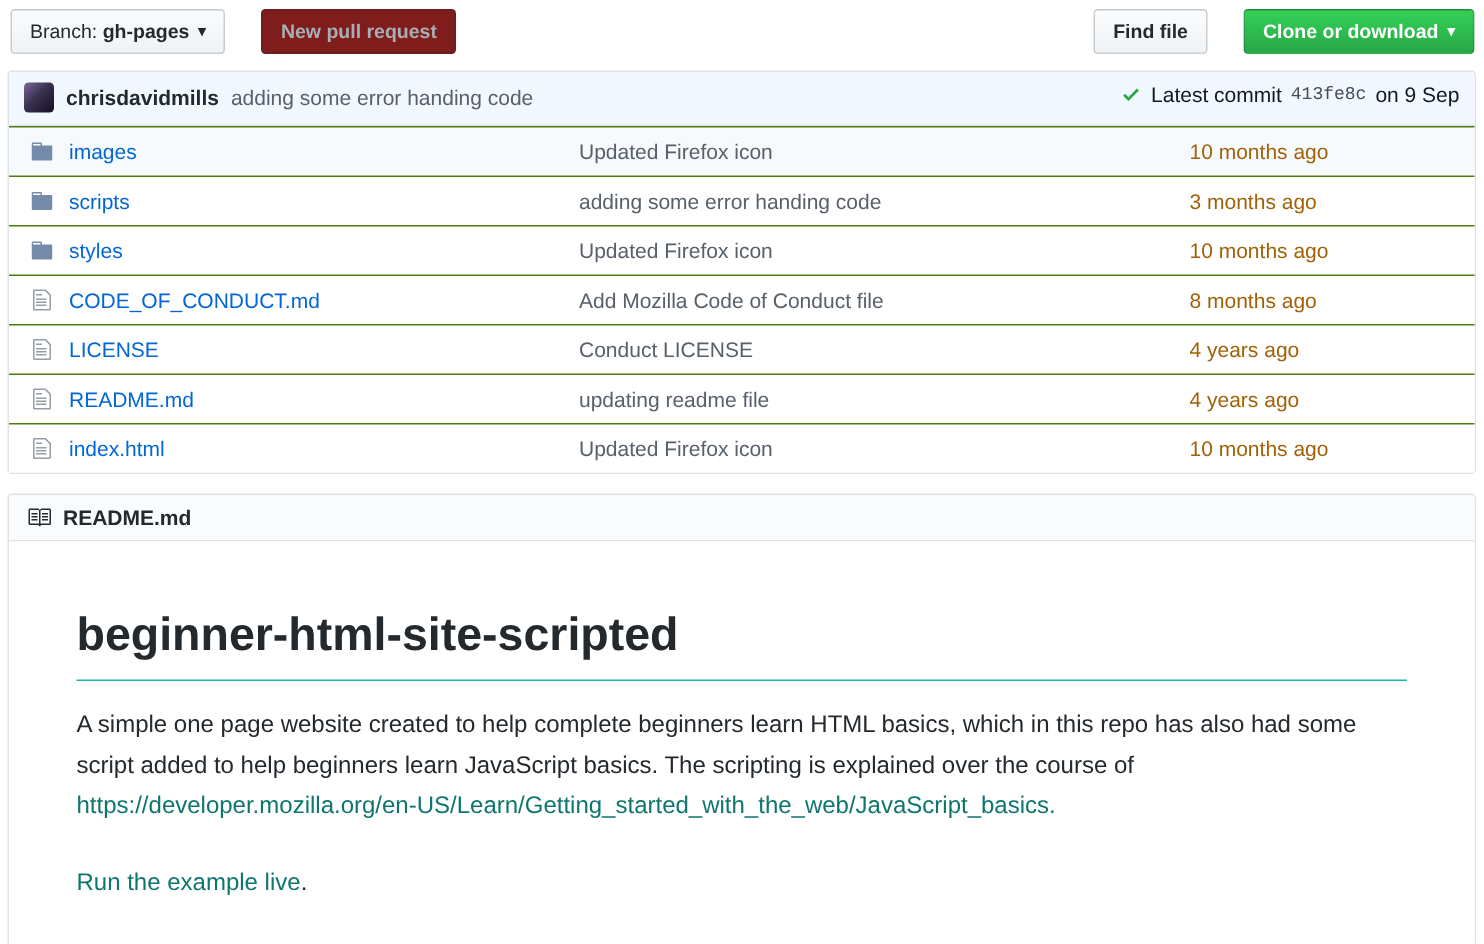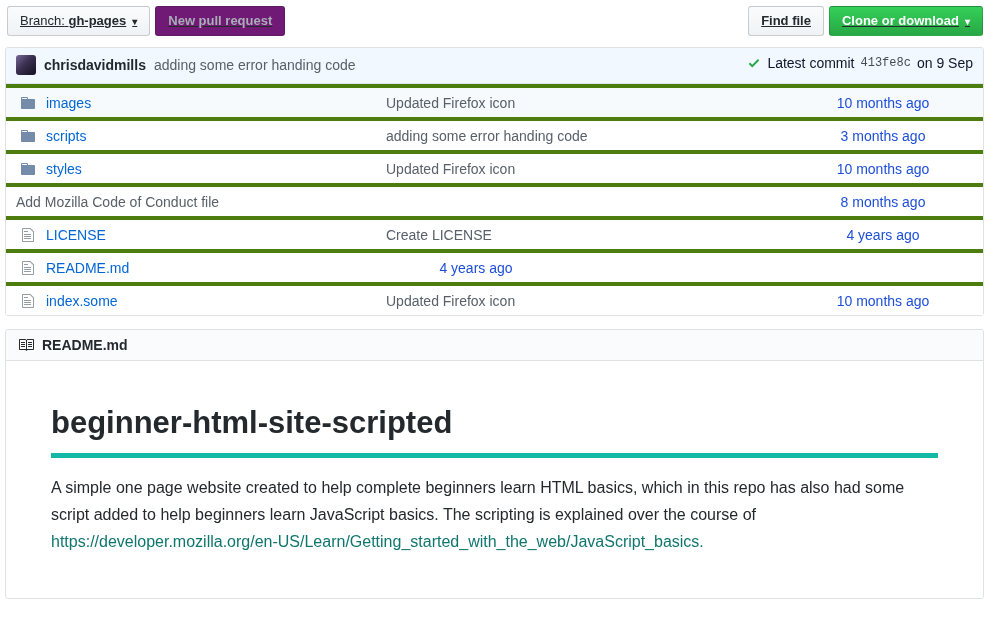--- a/index.html
+++ b/index.html
@@ -1,32 +1,32 @@
 <!DOCTYPE html>
 <html><head>
 <meta charset="utf-8">
 <style>
   * { margin: 0; padding: 0; box-sizing: border-box; }
   html, body { width: 989px; background: #ffffff; font-family: "Liberation Sans", sans-serif; color: #24292e; }
   .page { width: 989px; height: 629px; padding: 5px; position: relative; }
 
   
   .toolbar { display: flex; align-items: flex-start; justify-content: space-between; padding: 1px 1px 0 2px; height: 40px; }
-  .toolbar-left, .toolbar-right { display: flex; gap: 5px; text-decoration: underline; }
+  .toolbar-left, .toolbar-right { display: flex; gap: 24px; }
   .btn {
     display: inline-flex; align-items: center; gap: 6px;
     font-family: "Liberation Sans", sans-serif;
     font-size: 13px; font-weight: bold; line-height: 18px;
     padding: 5px 12px; border-radius: 3px; cursor: pointer;
     border: 1px solid rgba(27,31,35,0.2);
     background: linear-gradient(#fafbfc, #eff3f6);
     color: #24292e;
   }
   .btn .prefix { font-weight: normal; }
-  .btn-disabled { color: #a7aeb5; background: #701a75; cursor: default; }
+  .btn-disabled { color: #a7aeb5; background: #7f1d1d; cursor: default; }
   .btn-green {
     background: linear-gradient(#34d058, #28a745);
     border-color: rgba(27,31,35,0.2);
     color: #ffffff;
   }
   .caret { font-size: 10px; line-height: 10px; transform: translateY(1px); }
 
   
   .files-box { border: 1px solid #dfe2e5; border-radius: 3px; margin-top: 2px; }
   .commit-bar {
@@ -42,44 +42,44 @@
   }
   .commit-author { font-size: 14px; font-weight: bold; color: #24292e; text-decoration: none; }
   .commit-msg { font-size: 14px; color: #586069; text-decoration: none; }
   .commit-right { display: flex; align-items: center; gap: 6px; white-space: nowrap; }
   .commit-right .label { font-size: 14px; color: #0f172a; }
   .commit-sha { font-family: Liberation Mono, monospace; font-size: 12px; color: #444d56; text-decoration: none; }
 
   .file-row {
     display: flex; align-items: center;
     padding: 0 10px; height: 33px; font-size: 14px;
-    border-top: 4px solid #4d7c0f; background: #ffffff;
+    border-top: 1px solid #4d7c0f; background: #ffffff;
   }
   .file-row:first-of-type { border-top: none; }
   .file-row.hovered { background: #f7fafd; }
   .cell-name { width: 370px; flex: none; display: flex; align-items: center; gap: 10px; padding-left: 4px; }
   .cell-name a { color: #0366d6; text-decoration: none; }
   .cell-msg { flex: 1; min-width: 0; }
   .cell-msg a { color: #586069; text-decoration: none; }
-  .cell-age { width: 180px; flex: none; text-align: center; color: #1d4ed8; }
+  .cell-age { width: 180px; flex: none; text-align: left; color: #a16207; }
   .icon-cell { width: 16px; display: inline-flex; justify-content: center; }
 
   
   .readme-box { border: 1px solid #dfe2e5; border-radius: 3px; margin-top: 13px; }
   .readme-header {
     display: flex; align-items: center; gap: 8px;
     background: #fafbfc; border-bottom: 1px solid #dfe2e5;
     border-radius: 3px 3px 0 0;
     padding: 7px 12px; height: 31px;
     font-size: 14px; font-weight: bold;
   }
   .readme-body { padding: 44px 45px 42px 45px; border-radius: 0 0 3px 3px; background: #fff; }
   .readme-body h1 {
     font-size: 31px; font-weight: bold; color: #24292e;
-    padding-bottom: 12px; border-bottom: 5px solid #14b8a6; margin-bottom: 17px;
+    padding-bottom: 12px; border-bottom: 1px solid #14b8a6; margin-bottom: 17px;
     letter-spacing: 0;
   }
   .readme-body p { font-size: 16px; line-height: 1.68; color: #24292e; margin-bottom: 16px; }
   .readme-body p:last-child { margin-bottom: 0; }
   .readme-body a { color: #0f766e; text-decoration: none; word-break: break-word; }
   .run-live { margin-top: 24px; }
 
   svg { display: block; }
 </style>
 </head>
@@ -158,69 +158,79 @@
               <path fill="#748ca9" d="M13 4H7V3c0-.66-.31-1-1-1H1c-.55 0-1 .45-1 1v10c0 .55.45 1 1 1h12c.55 0 1-.45 1-1V5c0-.55-.45-1-1-1zM6 4H1V3h5v1z"></path>
             </svg>
           </span>
         <a href="#">styles</a>
       </div>
       <div class="cell-msg"><a href="#">Updated Firefox icon</a></div>
       <div class="cell-age">10 months ago</div>
     </div>
 
     <div class="file-row">
+      <div class="cell-name">
+        <span class="icon-cell">
+            <svg width="12" height="16" viewBox="0 0 12 16">
+              <path fill="#959da5" d="M6 5H2V4h4v1zM2 8h7V7H2v1zm0 2h7V9H2v1zm0 2h7v-1H2v1zm10-7.5V14c0 .55-.45 1-1 1H1c-.55 0-1-.45-1-1V2c0-.55.45-1 1-1h7.5L12 4.5zM11 5L8 2H1v12h10V5z"></path>
+            </svg>
+          </span>
+        <a href="#">CODE_OF_CONDUCT.md</a>
+      </div>
       <div class="cell-msg"><a href="#">Add Mozilla Code of Conduct file</a></div>
       <div class="cell-age">8 months ago</div>
     </div>
 
     <div class="file-row">
       <div class="cell-name">
         <span class="icon-cell">
             <svg width="12" height="16" viewBox="0 0 12 16">
               <path fill="#959da5" d="M6 5H2V4h4v1zM2 8h7V7H2v1zm0 2h7V9H2v1zm0 2h7v-1H2v1zm10-7.5V14c0 .55-.45 1-1 1H1c-.55 0-1-.45-1-1V2c0-.55.45-1 1-1h7.5L12 4.5zM11 5L8 2H1v12h10V5z"></path>
             </svg>
           </span>
         <a href="#">LICENSE</a>
       </div>
-      <div class="cell-msg"><a href="#">Create LICENSE</a></div>
+      <div class="cell-msg"><a href="#">Conduct LICENSE</a></div>
       <div class="cell-age">4 years ago</div>
     </div>
 
     <div class="file-row">
       <div class="cell-name">
         <span class="icon-cell">
             <svg width="12" height="16" viewBox="0 0 12 16">
               <path fill="#959da5" d="M6 5H2V4h4v1zM2 8h7V7H2v1zm0 2h7V9H2v1zm0 2h7v-1H2v1zm10-7.5V14c0 .55-.45 1-1 1H1c-.55 0-1-.45-1-1V2c0-.55.45-1 1-1h7.5L12 4.5zM11 5L8 2H1v12h10V5z"></path>
             </svg>
           </span>
         <a href="#">README.md</a>
       </div>
+      <div class="cell-msg"><a href="#">updating readme file</a></div>
       <div class="cell-age">4 years ago</div>
     </div>
 
     <div class="file-row">
       <div class="cell-name">
         <span class="icon-cell">
             <svg width="12" height="16" viewBox="0 0 12 16">
               <path fill="#959da5" d="M6 5H2V4h4v1zM2 8h7V7H2v1zm0 2h7V9H2v1zm0 2h7v-1H2v1zm10-7.5V14c0 .55-.45 1-1 1H1c-.55 0-1-.45-1-1V2c0-.55.45-1 1-1h7.5L12 4.5zM11 5L8 2H1v12h10V5z"></path>
             </svg>
           </span>
-        <a href="#">index.some</a>
+        <a href="#">index.html</a>
       </div>
       <div class="cell-msg"><a href="#">Updated Firefox icon</a></div>
       <div class="cell-age">10 months ago</div>
     </div>
   </div>
 
   <div class="readme-box">
     <div class="readme-header">
       <svg width="16" height="16" viewBox="0 0 16 16">
           <path fill="#24292e" d="M3 5h4v1H3V5zm0 3h4V7H3v1zm0 2h4V9H3v1zm11-5h-4v1h4V5zm0 2h-4v1h4V7zm0 2h-4v1h4V9zm2-6v9c0 .55-.45 1-1 1H9.5l-1 1-1-1H2c-.55 0-1-.45-1-1V3c0-.55.45-1 1-1h5.5l1 1 1-1H15c.55 0 1 .45 1 1zm-8 .5L7.5 3H2v9h6V3.5zm7-.5H9.5l-.5.5V12h6V3z"></path>
         </svg>
       <span>README.md</span>
     </div>
     <div class="readme-body">
       <h1>beginner-html-site-scripted</h1>
       <p><span>A simple one page website created to help complete beginners learn HTML basics, which in this repo has also had some script added to help beginners learn JavaScript basics. The scripting is explained over the course of </span><a href="#">https://developer.mozilla.org/en-US/Learn/Getting_started_with_the_web/JavaScript_basics</a><a href="#">.</a></p>
+      <p class="run-live"><a href="#">Run the example live</a><span>.</span></p>
     </div>
   </div>
 
 </div>
 
 </body></html>

